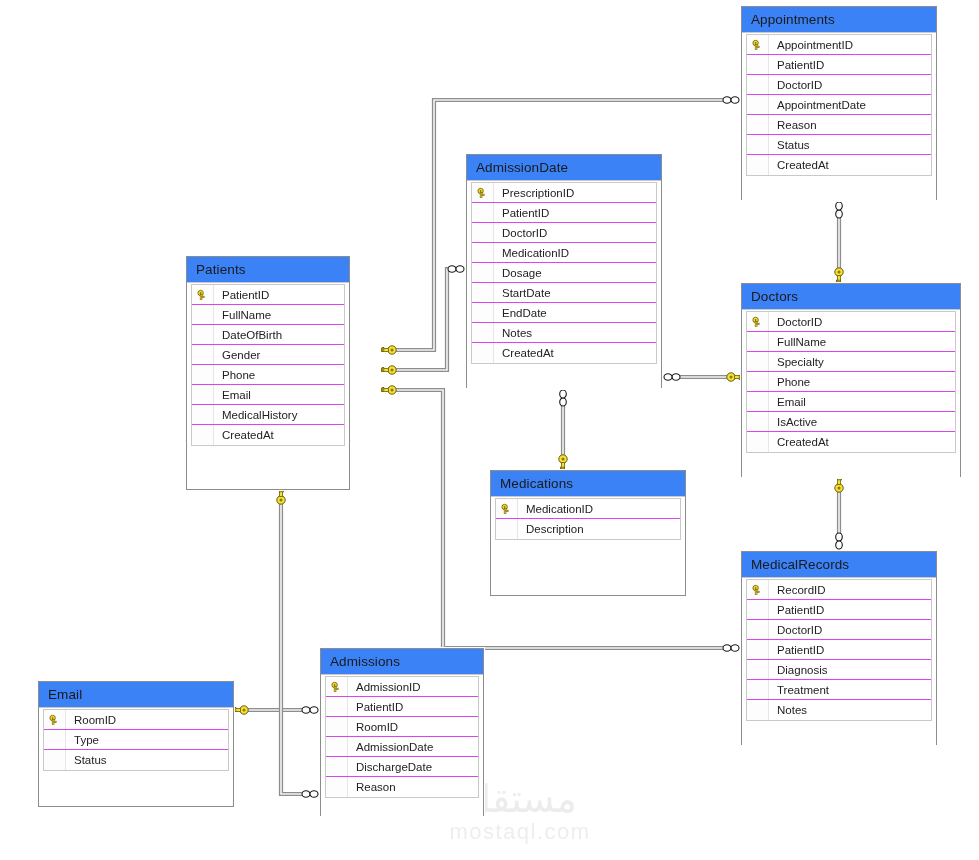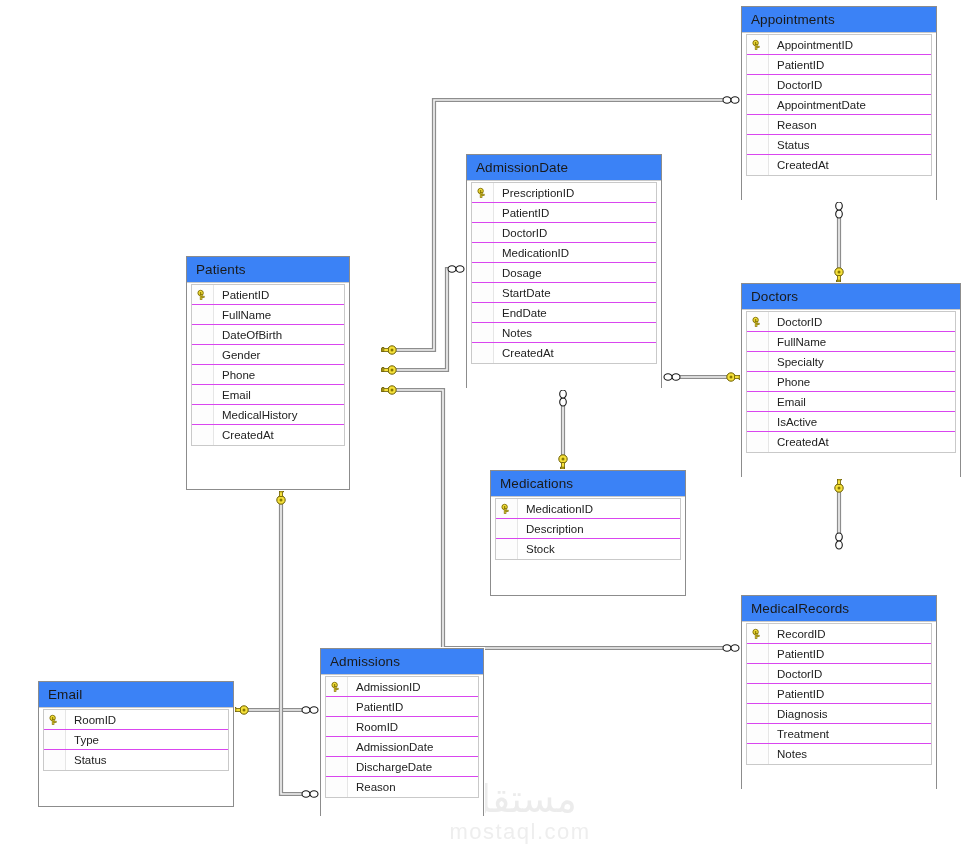--- a/index.html
+++ b/index.html
@@ -376,28 +376,24 @@
                 <rect x="3.2" y="5.4" width="1.8" height="5" fill="#f5e03a" stroke="#7a6a00" stroke-width="0.7"></rect>
                 <rect x="4.8" y="7.2" width="2.4" height="1.3" fill="#f5e03a" stroke="#7a6a00" stroke-width="0.7"></rect>
               </svg>
             </div>
             <div class="field-name">MedicationID</div>
           </div>
           <div class="field-row">
             <div class="field-gutter"></div>
             <div class="field-name">Description</div>
           </div>
-          <div class="field-row">
-            <div class="field-gutter"></div>
-            <div class="field-name">Stock</div>
-          </div>
-        </div>
-        <div class="filler-row"></div>
-      </div>
-      <div class="entity" style="left: 741px; top: 551px; width: 196px; height: 194px; margin-top: 44px;">
+        </div>
+        <div class="filler-row"></div>
+      </div>
+      <div class="entity" style="left: 741px; top: 551px; width: 196px; height: 194px;">
         <div class="entity-header">MedicalRecords</div>
         <div class="entity-body">
           <div class="field-row">
             <div class="field-gutter">
               <svg class="key-glyph" width="12" height="12" viewBox="0 0 12 12">
                 <circle cx="3.6" cy="4" r="2.7" fill="#f5e03a" stroke="#7a6a00" stroke-width="0.9"></circle>
                 <circle cx="3.6" cy="4" r="0.9" fill="#8a7a00"></circle>
                 <rect x="3.2" y="5.4" width="1.8" height="5" fill="#f5e03a" stroke="#7a6a00" stroke-width="0.7"></rect>
                 <rect x="4.8" y="7.2" width="2.4" height="1.3" fill="#f5e03a" stroke="#7a6a00" stroke-width="0.7"></rect>
               </svg>

